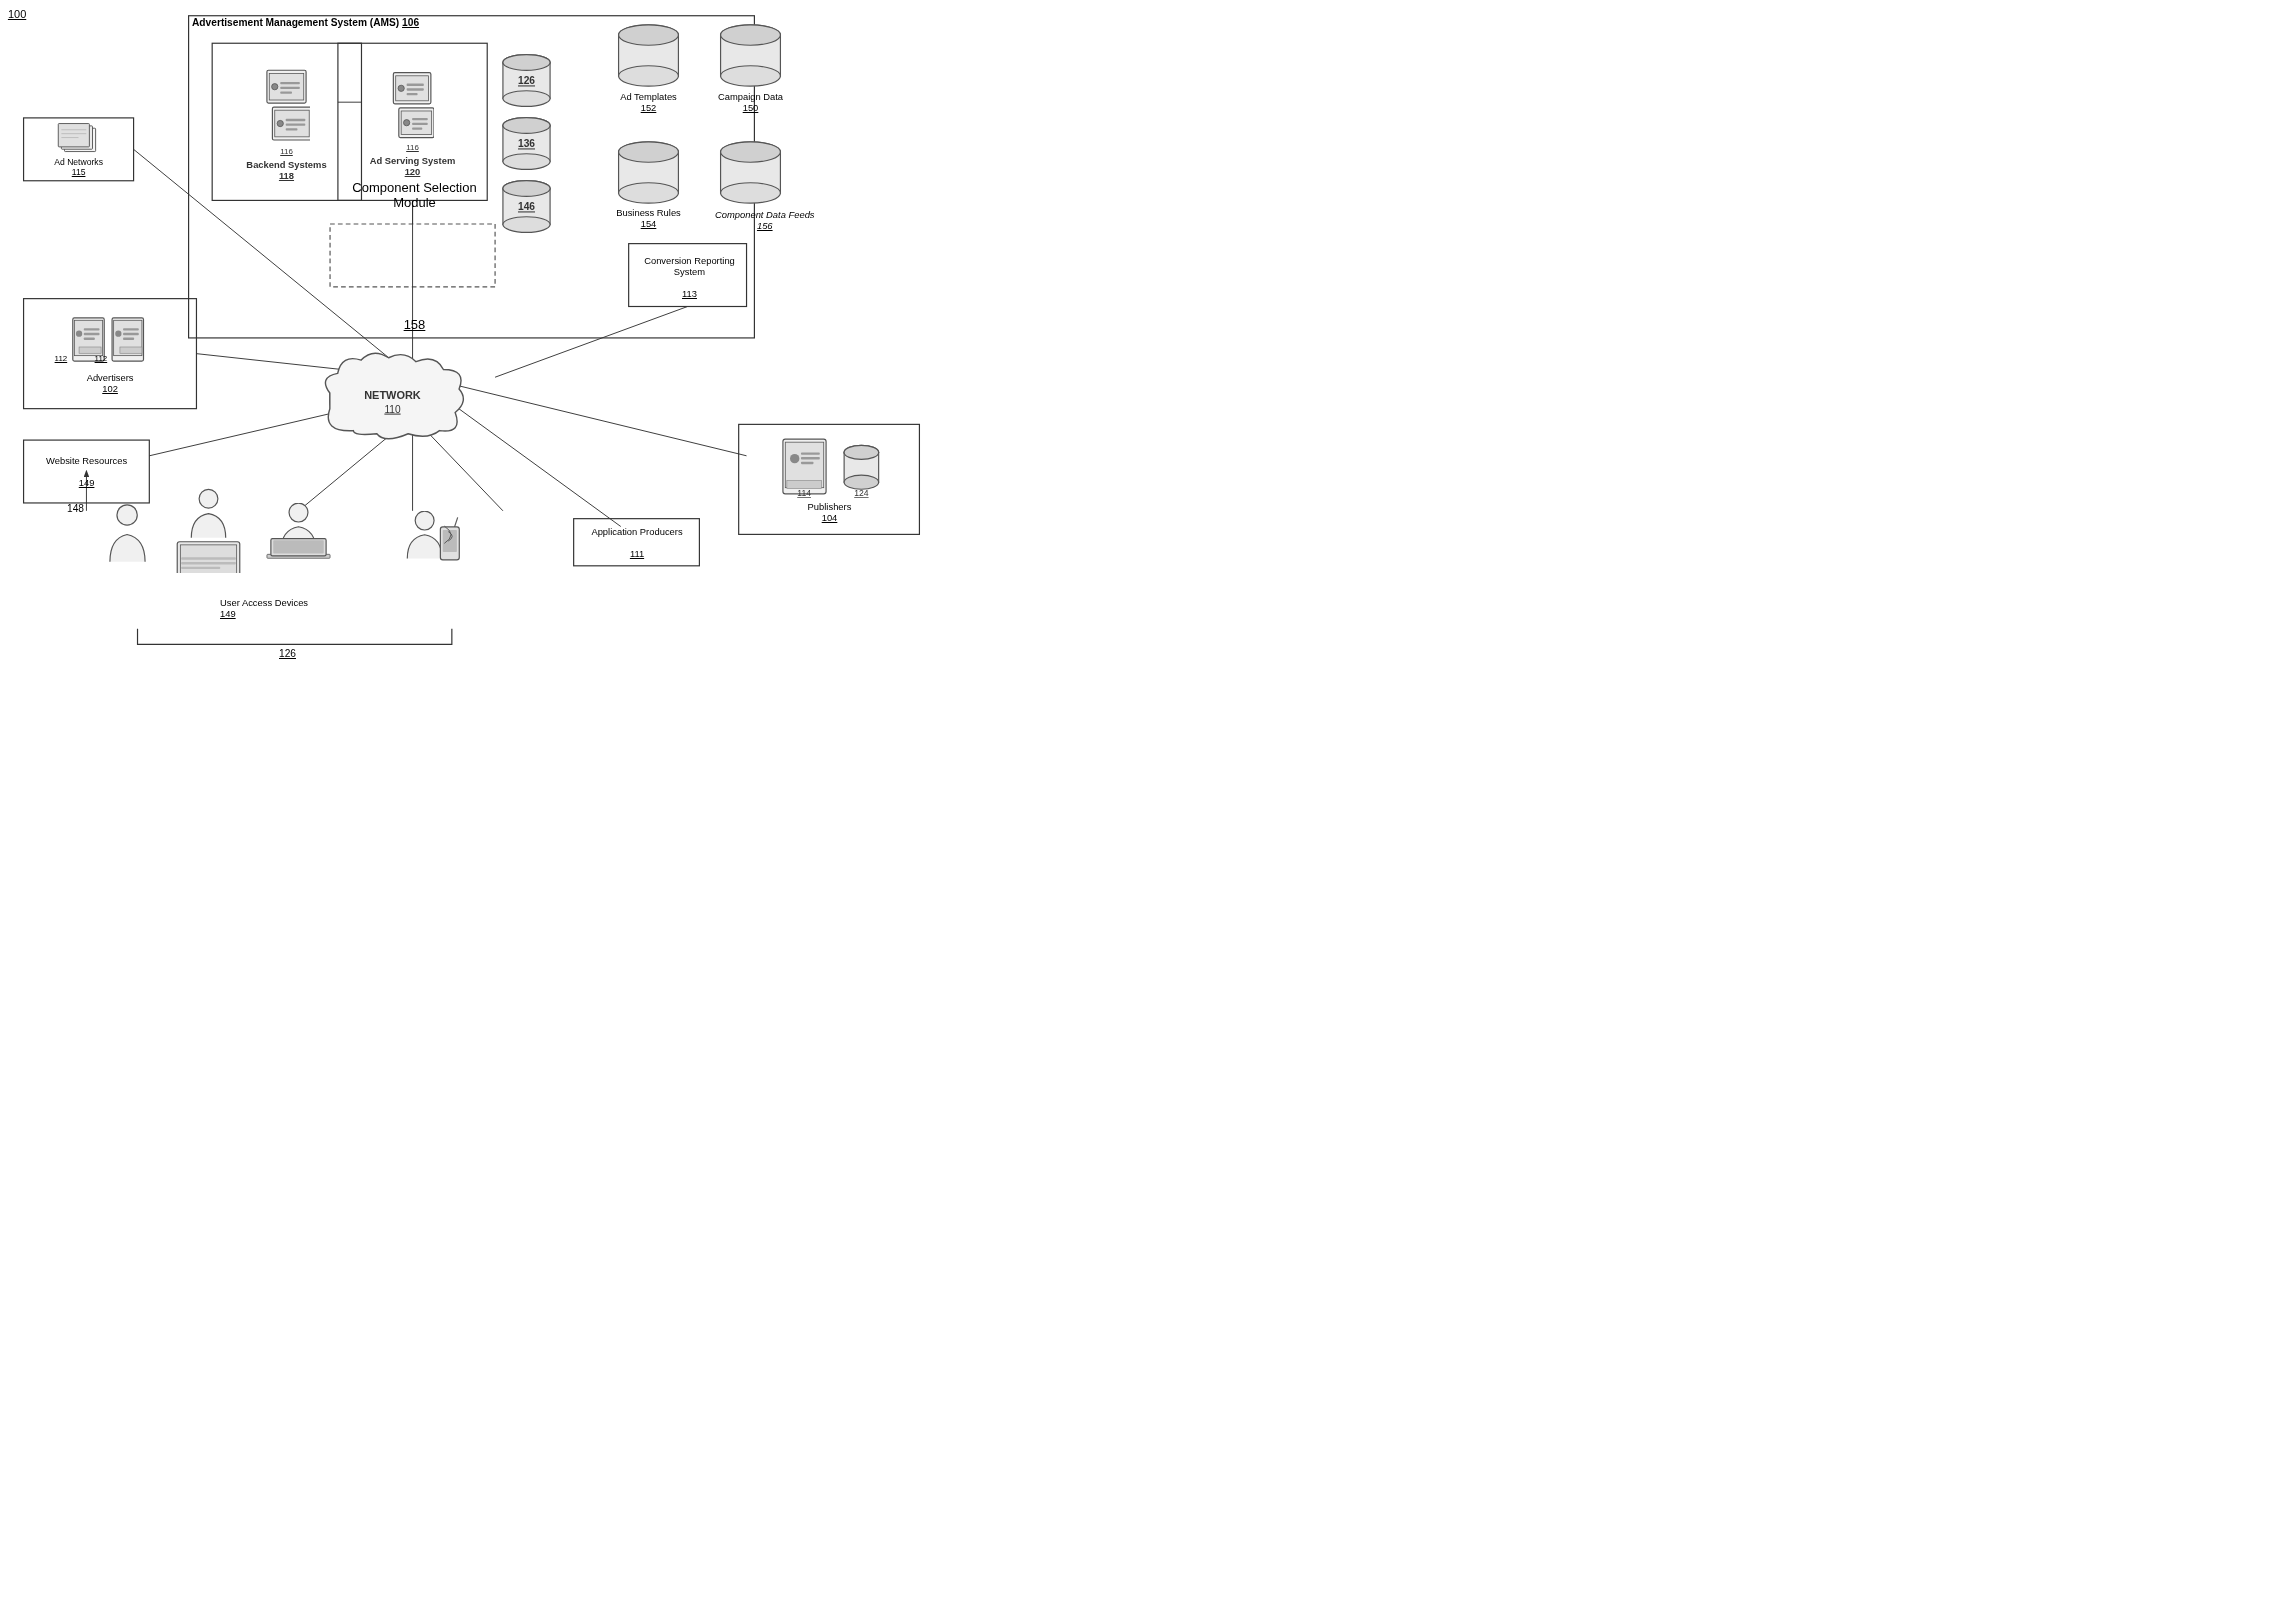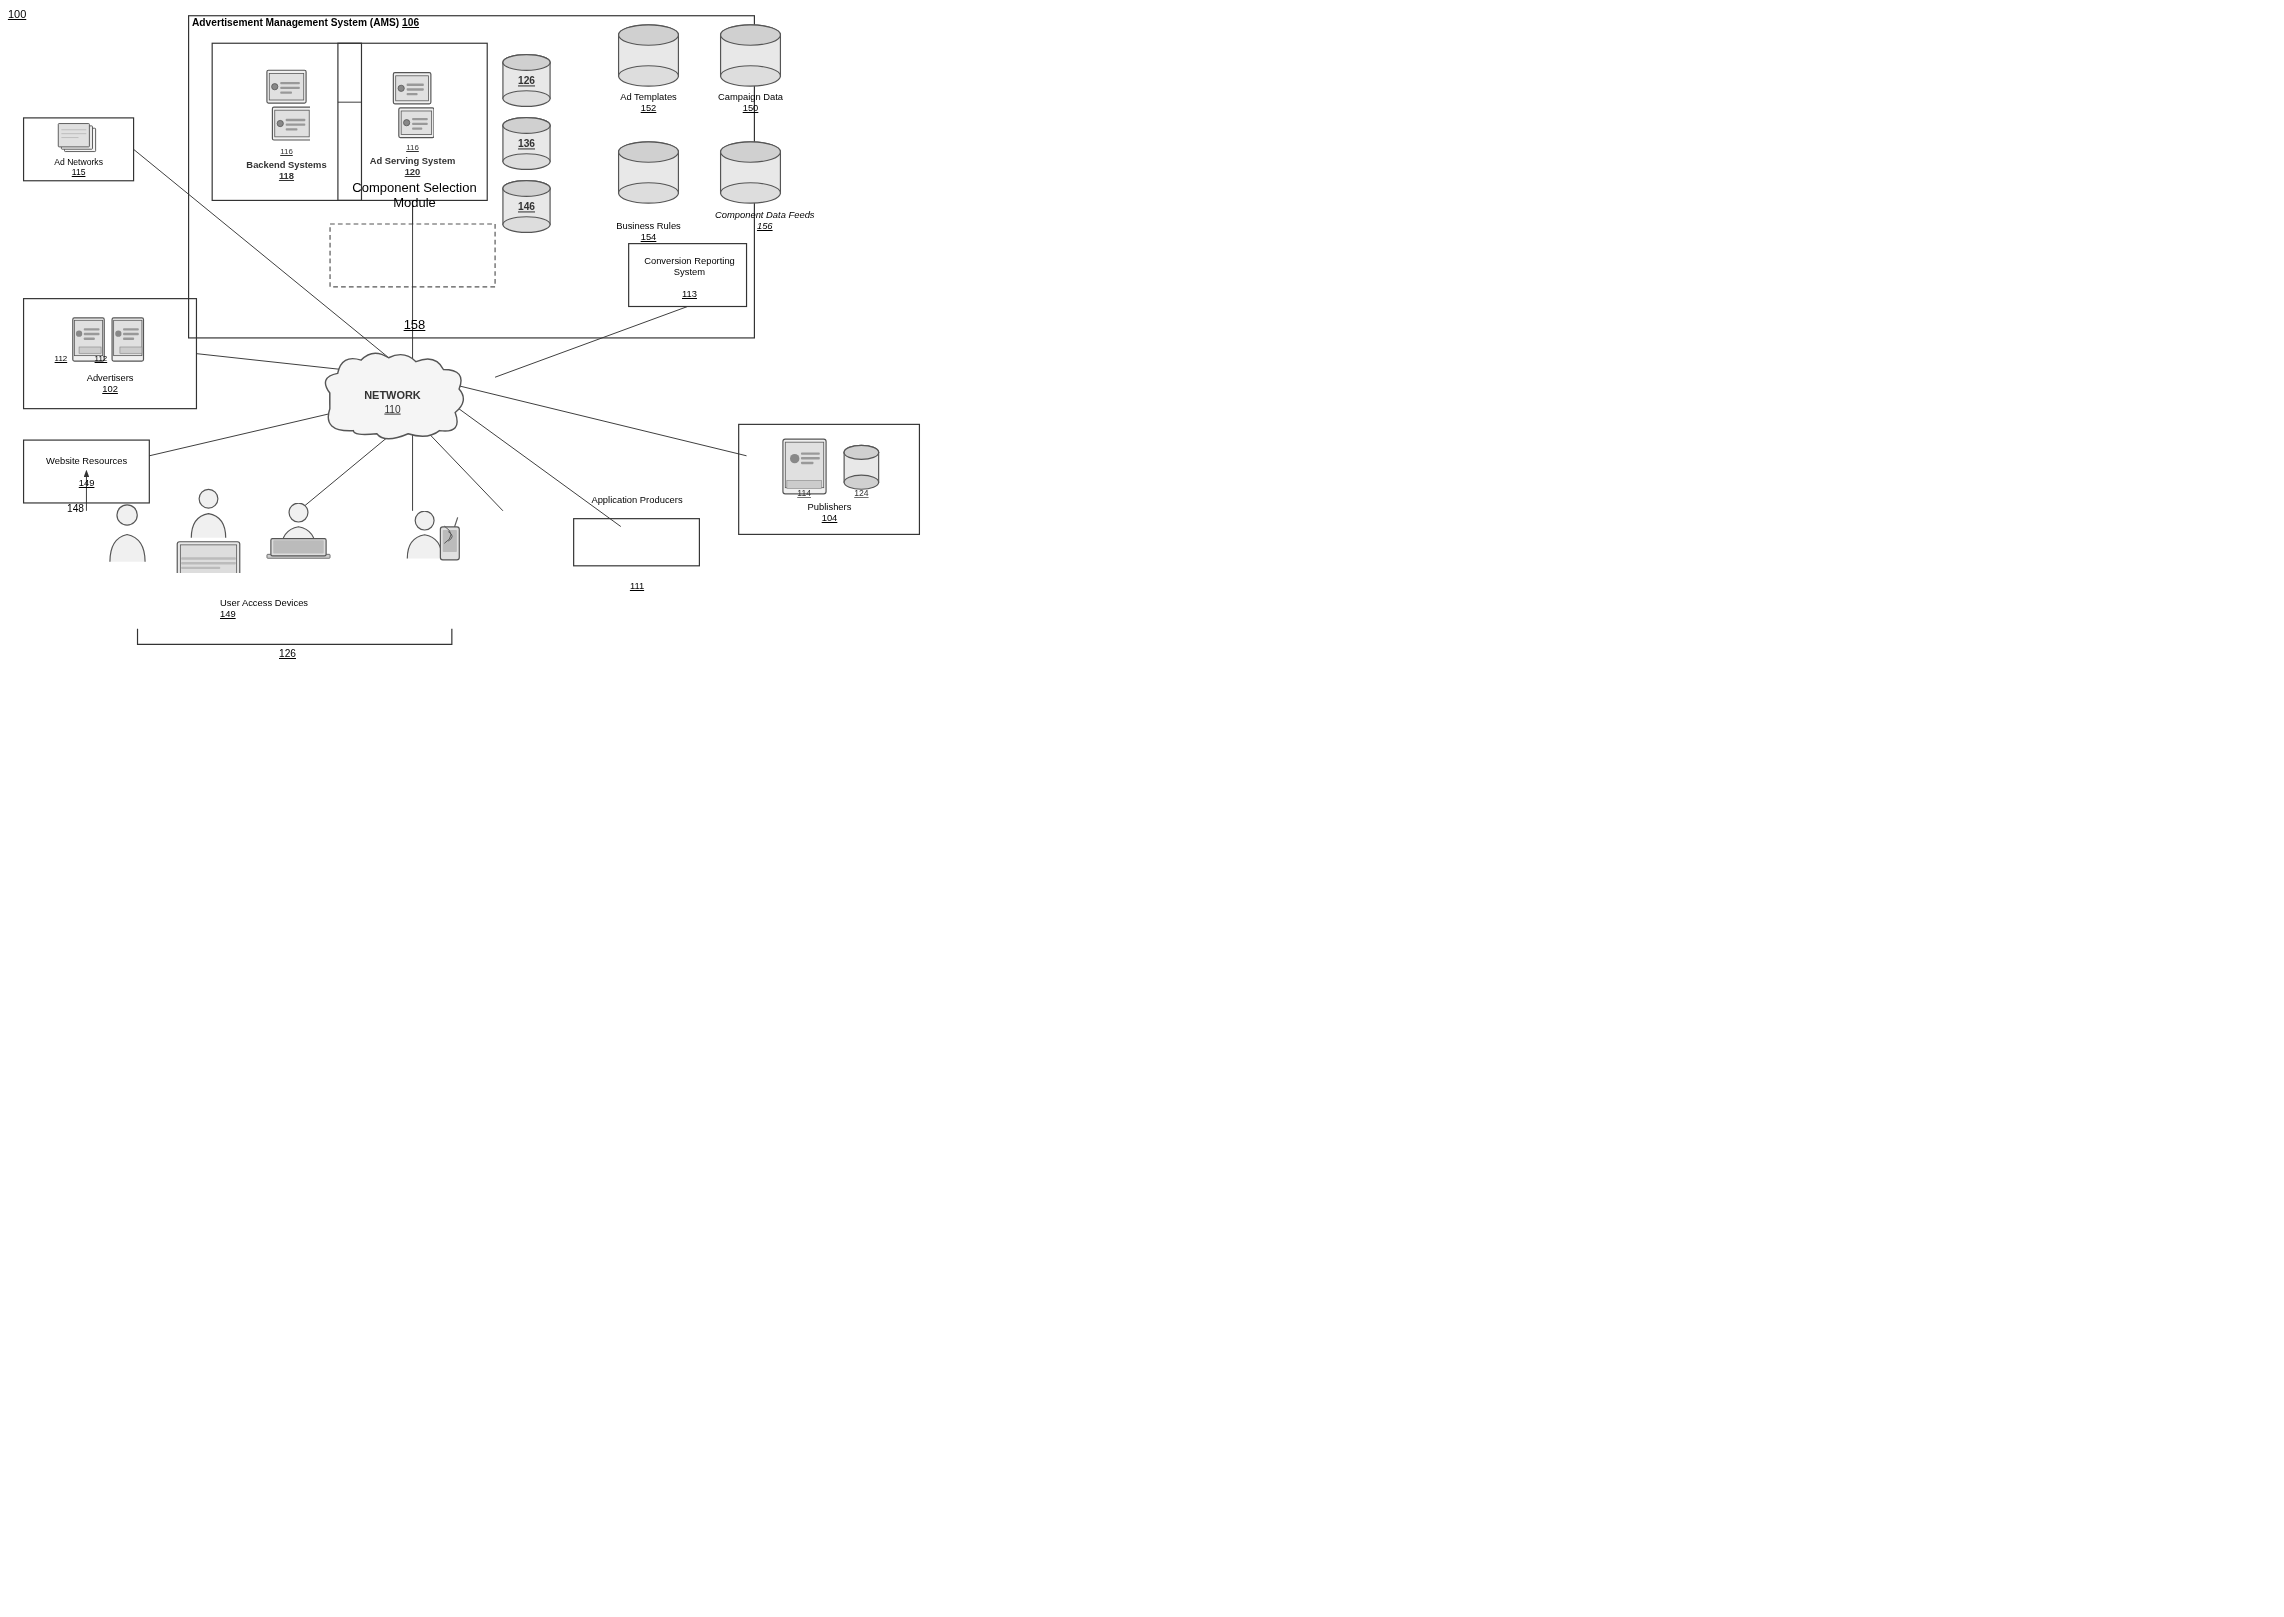--- a/index.html
+++ b/index.html
@@ -206,21 +206,21 @@
     </div>
   </div>
 
   <div style="position:absolute;top:141px;left:613px;">
     <svg width="71" height="63" viewBox="0 0 90 80">
       <ellipse cx="45" cy="14" rx="38" ry="13" fill="#ddd" stroke="#555" stroke-width="1.5"></ellipse>
       <rect x="7" y="14" width="76" height="52" fill="#e8e8e8" stroke="#555" stroke-width="1.5"></rect>
       <ellipse cx="45" cy="66" rx="38" ry="13" fill="#ddd" stroke="#555" stroke-width="1.5"></ellipse>
       <ellipse cx="45" cy="14" rx="38" ry="13" fill="#d0d0d0" stroke="#555" stroke-width="1.5"></ellipse>
     </svg>
-    <div style="text-align:center;font-size:9.4px;margin-top:13px;">
+    <div style="text-align:center;font-size:9.4px;margin-top:0;">
       <span>Business Rules</span><br>
       <u>154</u>
     </div>
   </div>
 
   <div style="position:absolute;top:141px;left:715px;font-style:italic;">
     <svg width="71" height="63" viewBox="0 0 90 80">
       <ellipse cx="45" cy="14" rx="38" ry="13" fill="#ddd" stroke="#555" stroke-width="1.5"></ellipse>
       <rect x="7" y="14" width="76" height="52" fill="#e8e8e8" stroke="#555" stroke-width="1.5"></rect>
       <ellipse cx="45" cy="66" rx="38" ry="13" fill="#ddd" stroke="#555" stroke-width="1.5"></ellipse>
@@ -381,20 +381,20 @@
 
       <text x="32" y="78" text-anchor="middle" font-size="11" fill="#333" text-decoration="underline">114</text>
       <text x="105" y="78" text-anchor="middle" font-size="11" fill="#333" text-decoration="underline">124</text>
     </svg>
     <div style="font-size:9.4px;text-align:center;margin-top:3.1px;">
       <span>Publishers</span><br>
       <u>104</u>
     </div>
   </div>
 
-  <div style="position:absolute;top:519px;left:574px;width:126px;height:47px;display:flex;flex-direction:column;align-items:center;justify-content:center;font-size:9.4px;text-align:center;gap:32px;">
+  <div style="position:absolute;top:519px;left:574px;width:126px;height:47px;display:flex;flex-direction:column;align-items:center;justify-content:center;font-size:9.4px;text-align:center;">
     <span>Application Producers</span>
       <br>
     <u>111</u>
   </div>
 
 </div>
 
 
 </body></html>

